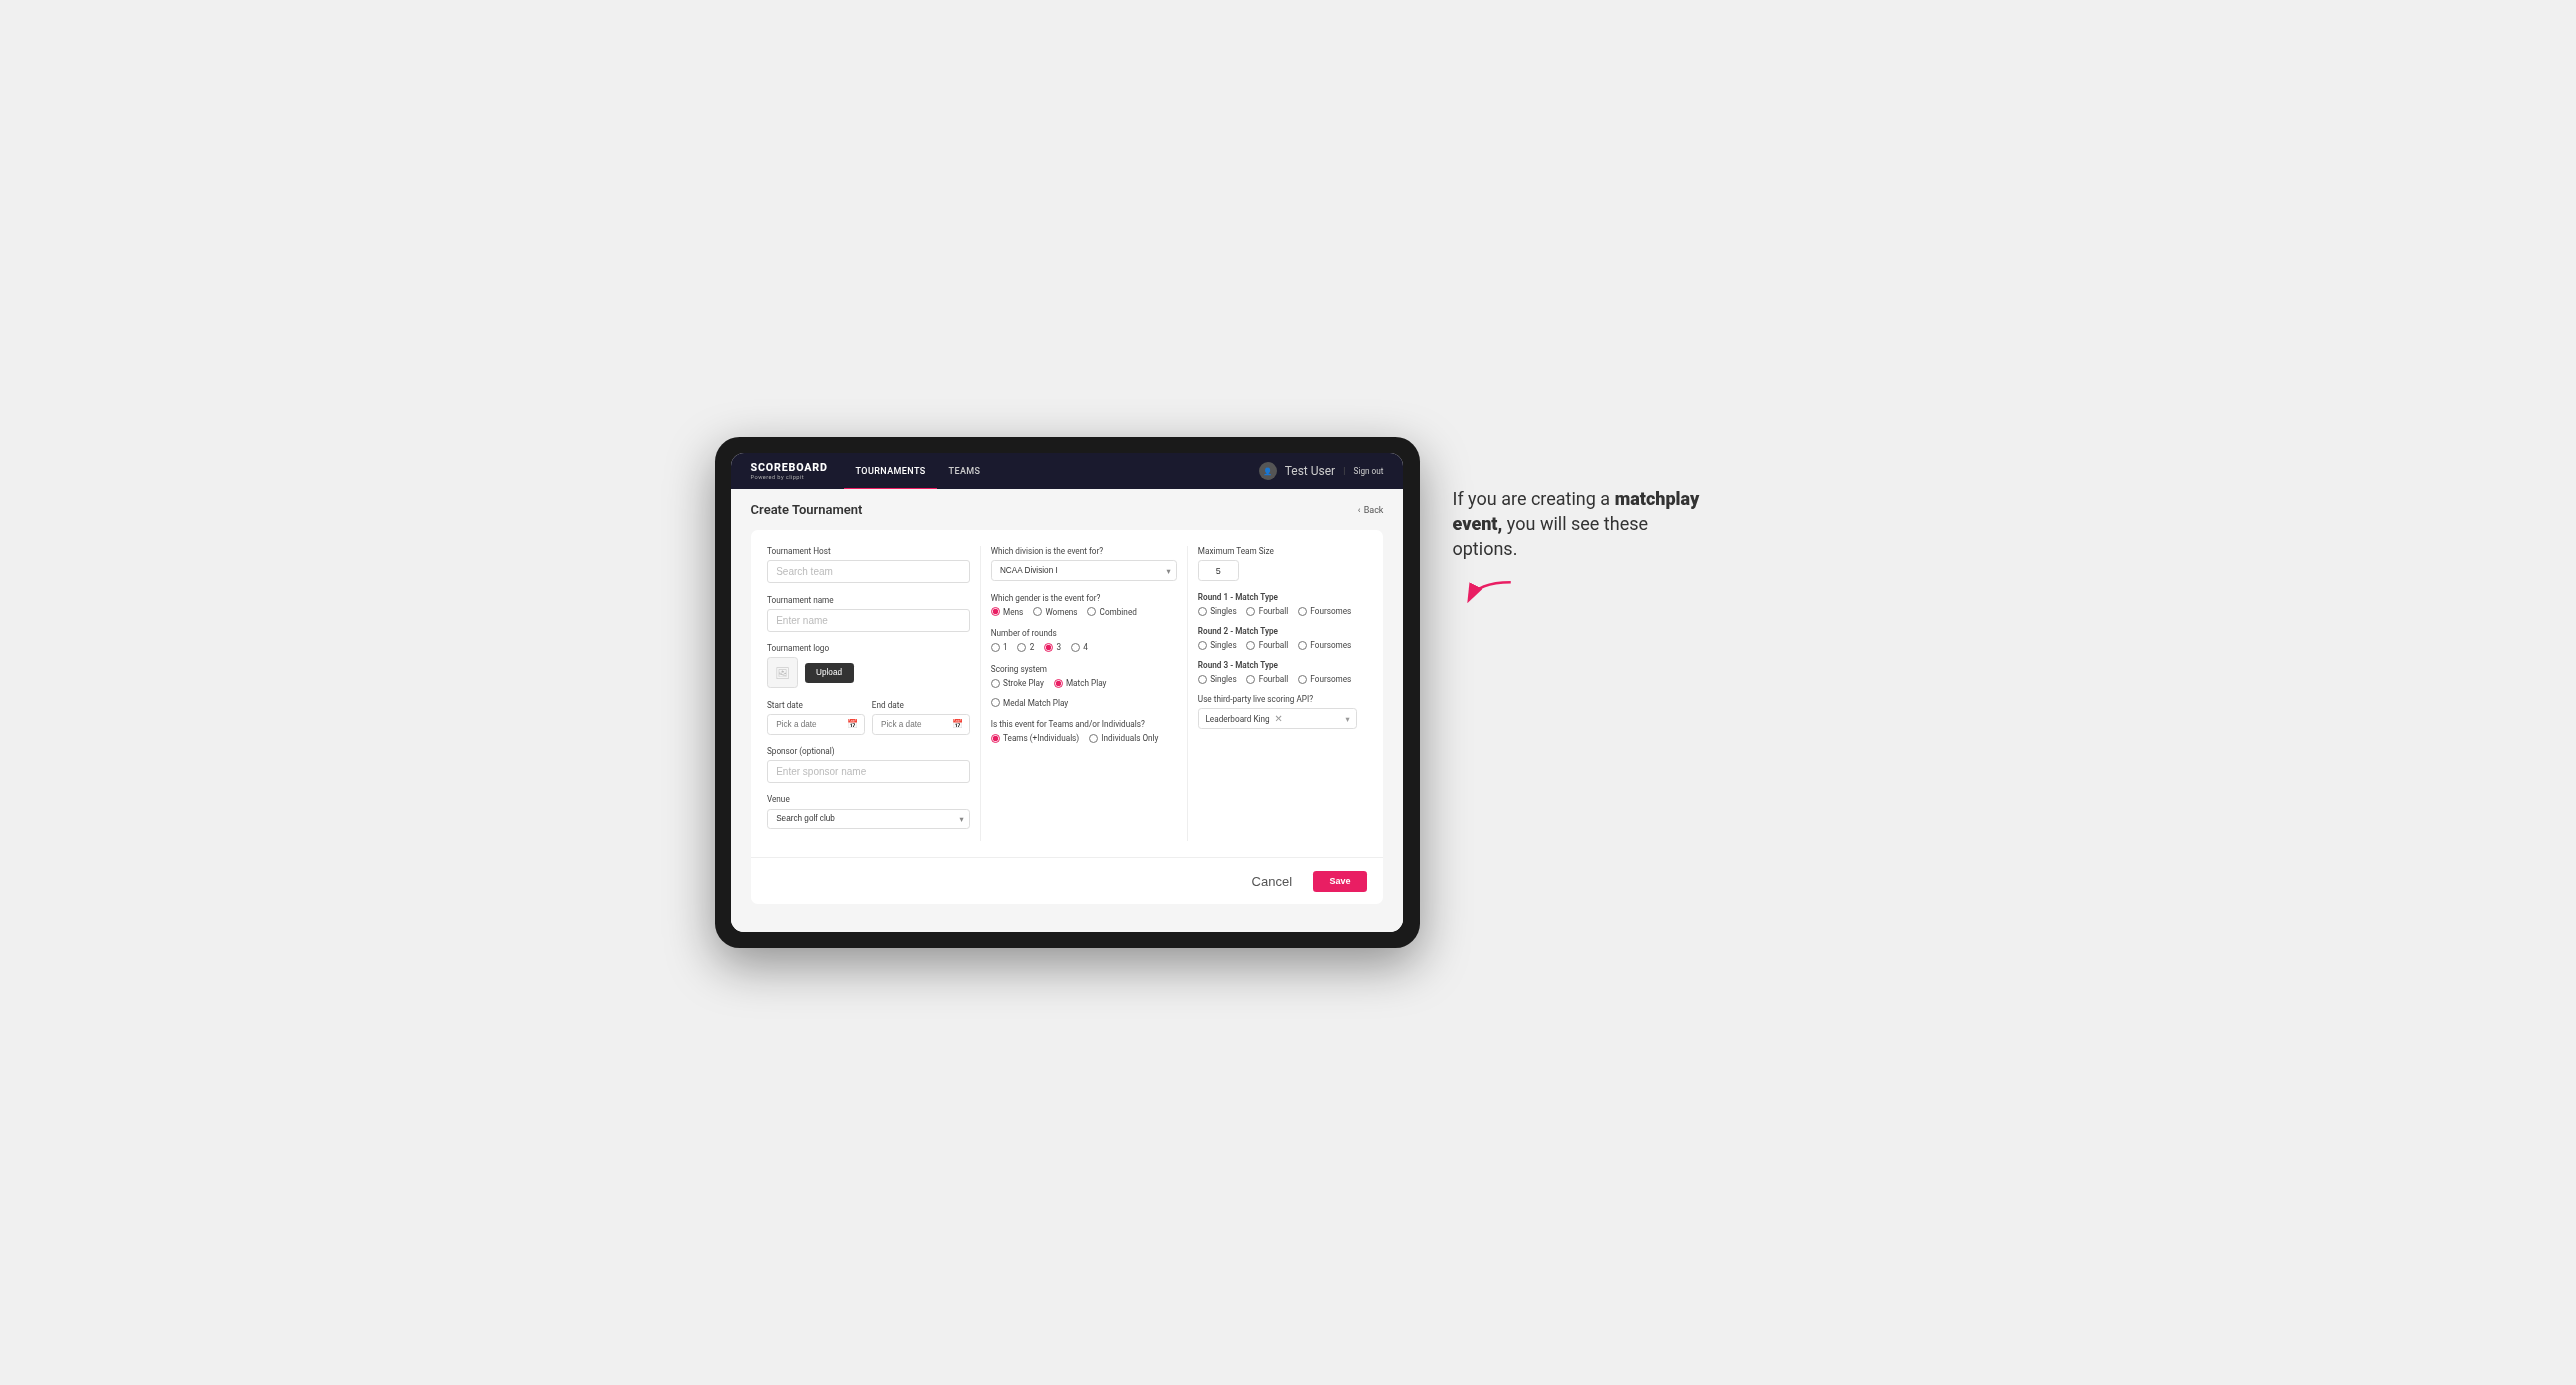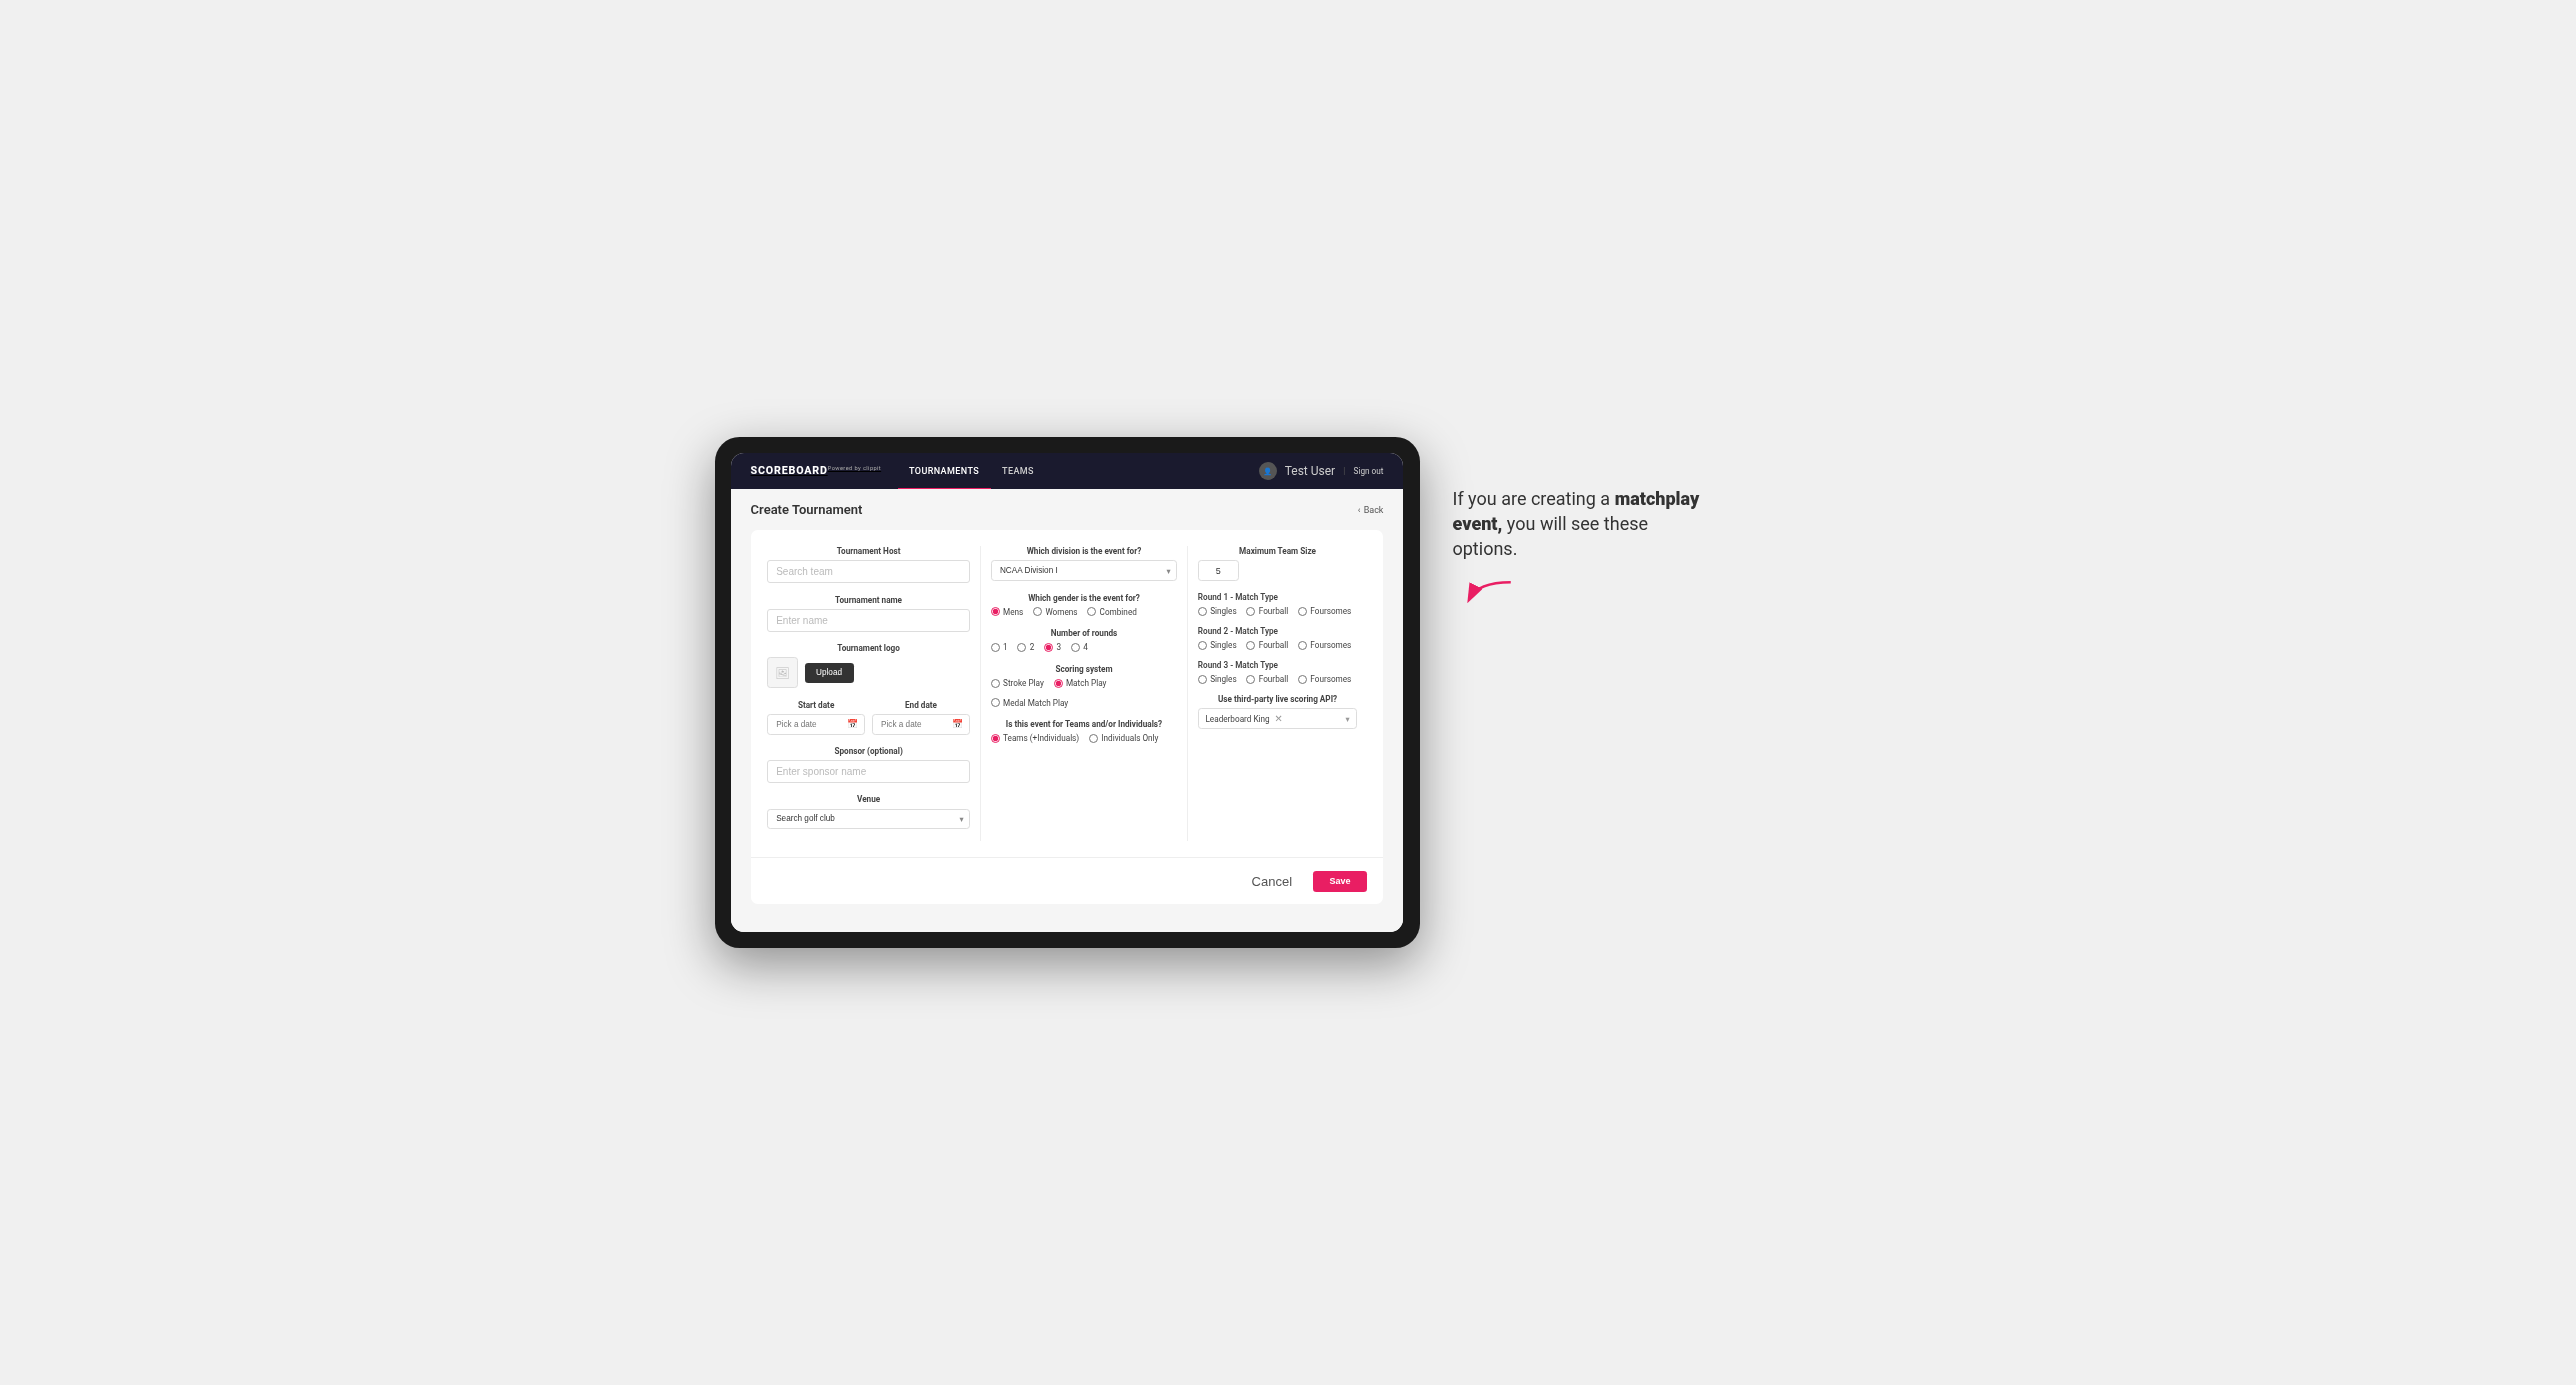--- a/index.html
+++ b/index.html
@@ -43,23 +43,22 @@
       background: #1a1a2e;
       display: flex;
       align-items: center;
       padding: 0 19.7px;
       height: 36px;
       justify-content: space-between;
     }
 
     .brand {
       display: flex;
-      flex-direction: row;
+      flex-direction: column;
       line-height: 1.1;
-      text-decoration: underline;
     }
 
     .brand-scoreboard {
       color: #fff;
       font-size: 10.7px;
       font-weight: 800;
       letter-spacing: 0.8px;
     }
 
     .brand-powered {
@@ -180,24 +179,23 @@
       border-left: 0.8px solid #eee;
     }
 
     .field-group {
       margin-bottom: 11.5px;
     }
 
     .field-label {
       font-size: 8.2px;
       color: #444;
-      font-weight: 700;
+      font-weight: 400;
       margin-bottom: 4.1px;
       display: block;
-      text-align: center;
     }
 
     .field-input {
       width: 100%;
       padding: 4.9px 8.2px;
       border: 0.8px solid #ddd;
       border-radius: 3px;
       font-size: 10px;
       color: #555;
       background: #fff;

